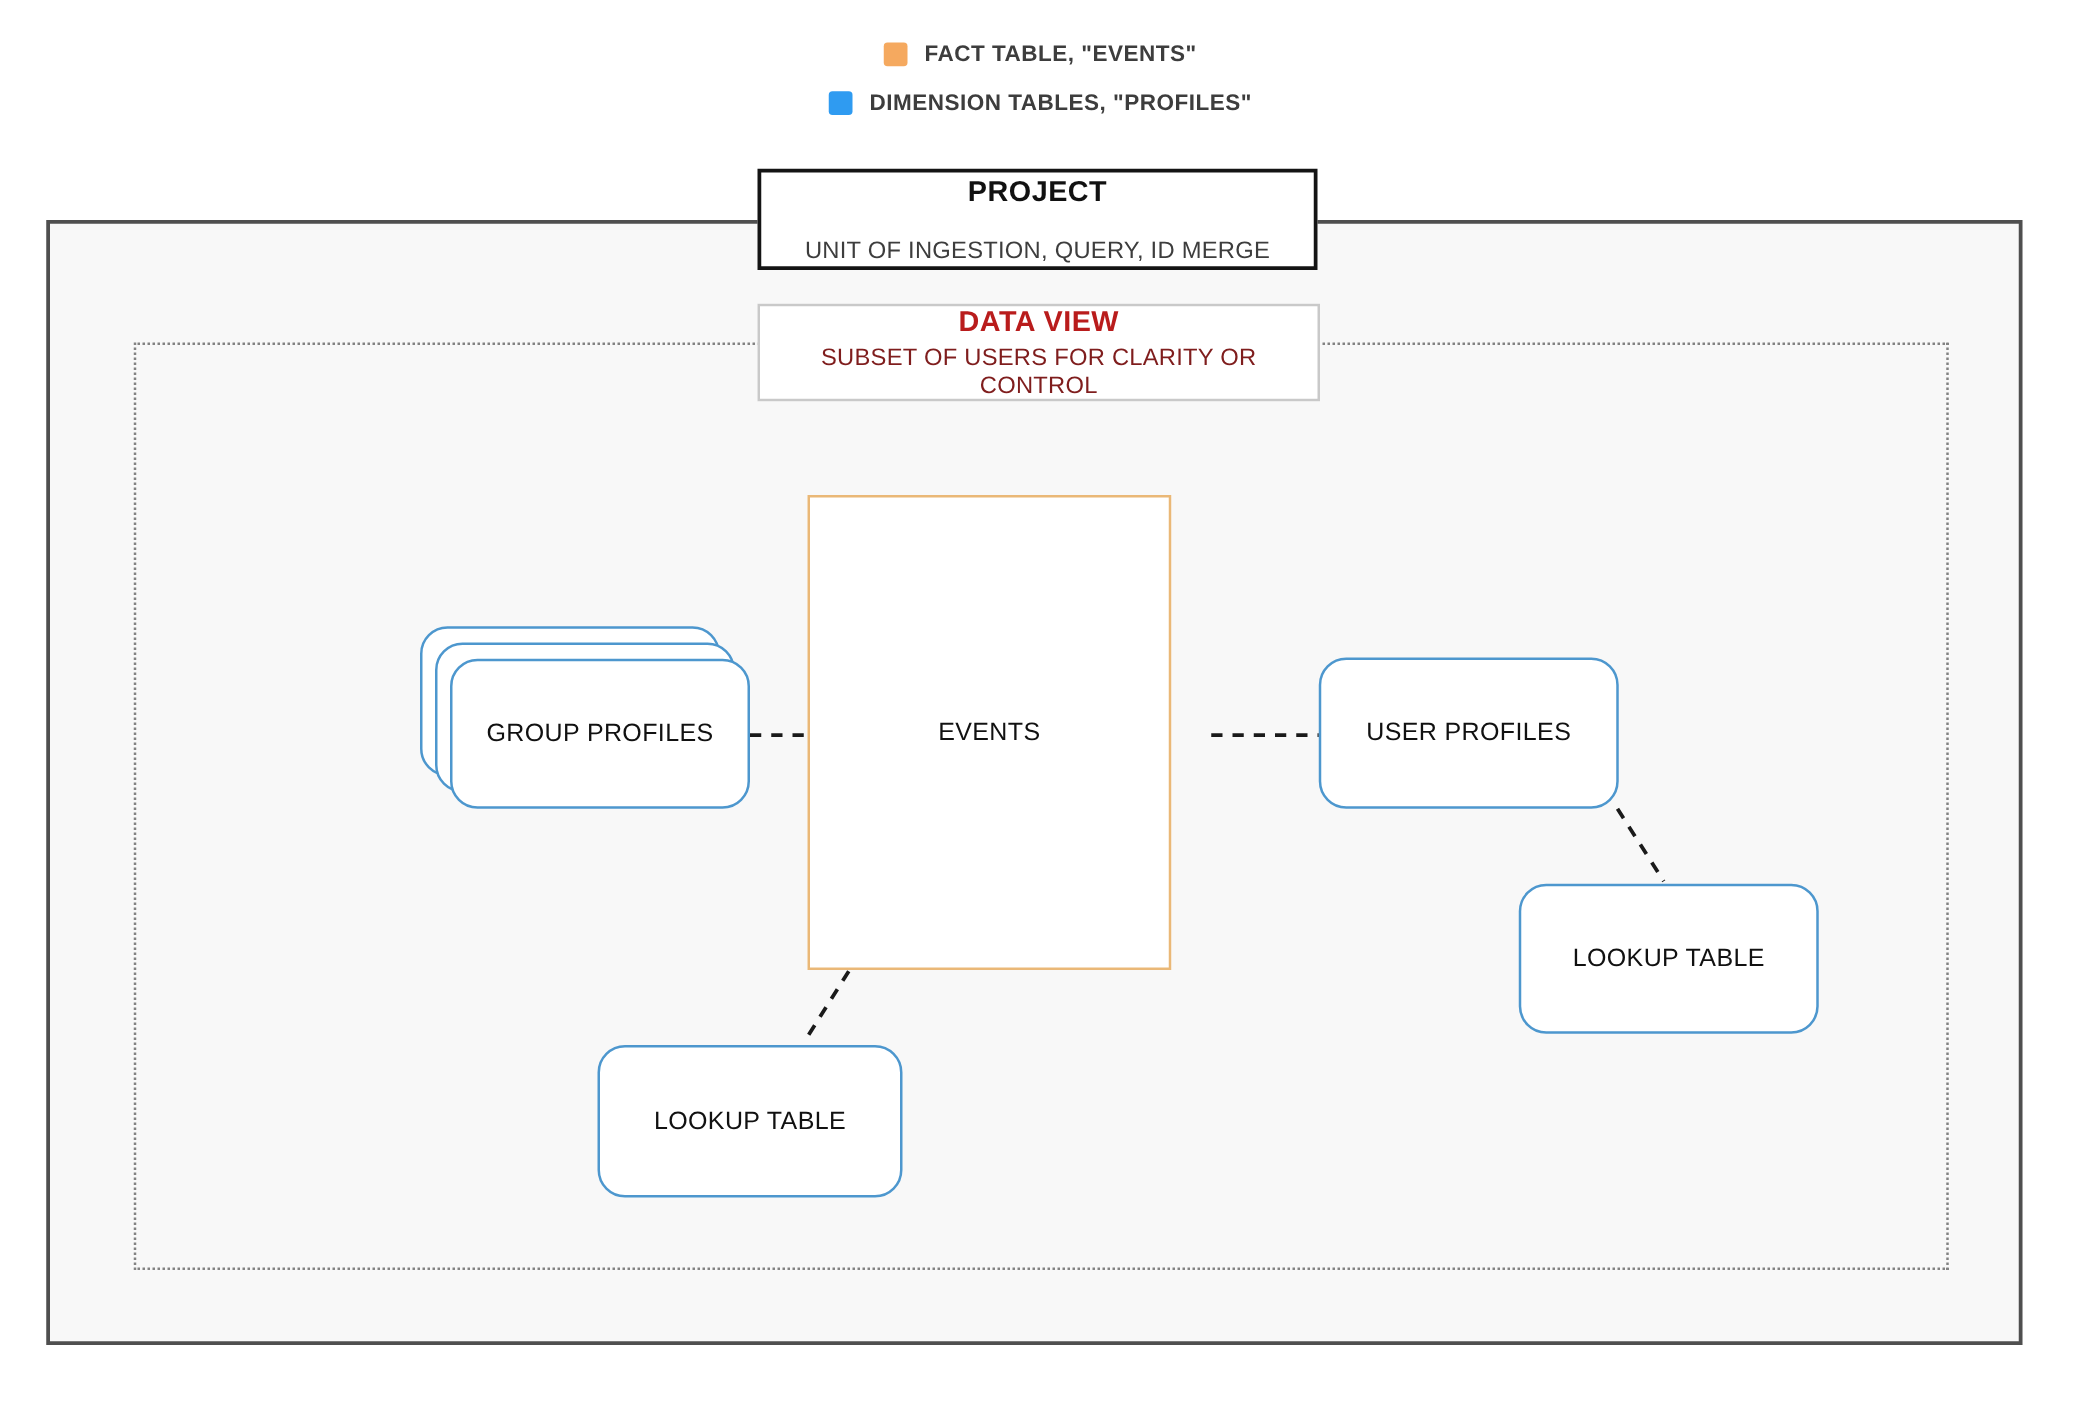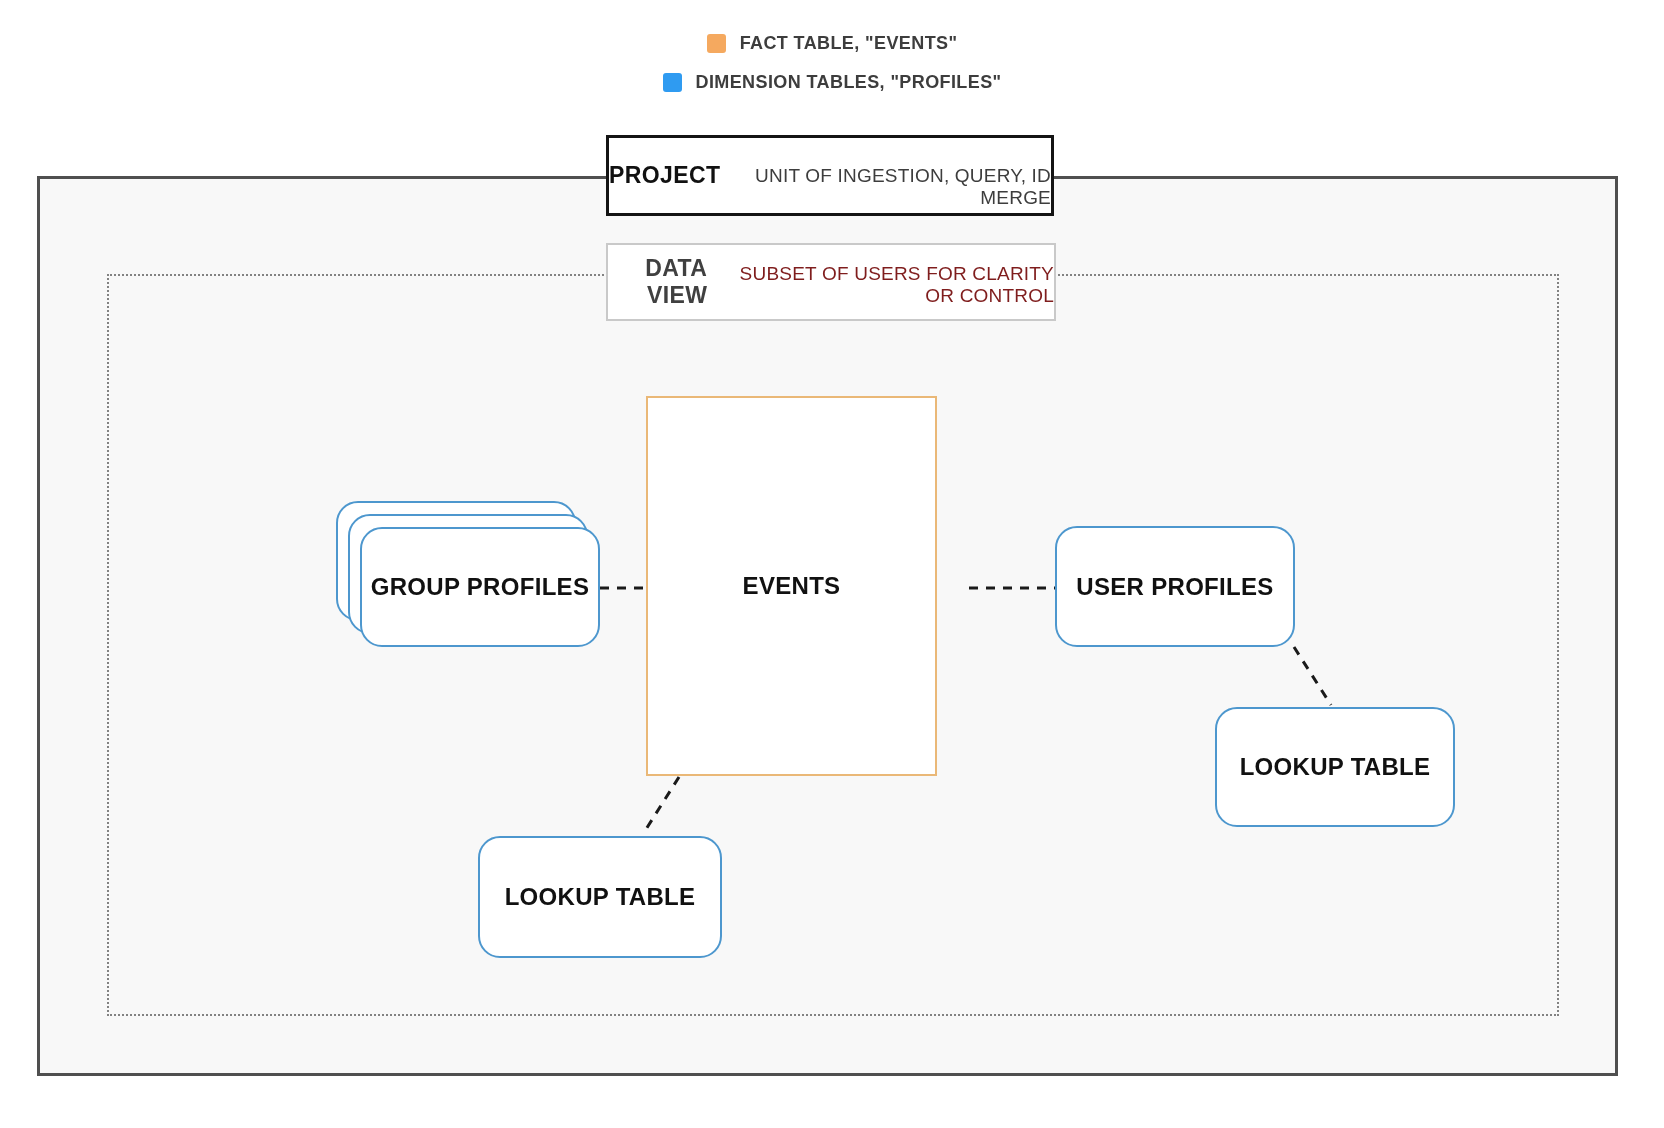--- a/index.html
+++ b/index.html
@@ -34,43 +34,43 @@
   }
   .dataview-boundary {
     position: absolute; left: 107px; top: 274px; width: 1452px; height: 742px;
     box-sizing: border-box; border: 2px dotted #828282; background: #f8f8f8;
     z-index: 1;
   }
 
   
   .header-box {
     position: absolute; box-sizing: border-box; background: #ffffff;
-    display: flex; flex-direction: row; align-items: center; justify-content: center;
-    z-index: 4; text-align: right;
+    display: flex; flex-direction: column; align-items: center; justify-content: center;
+    z-index: 4; text-align: center;
   }
   .project-box {
     left: 606px; top: 135px; width: 448px; height: 81px;
     border: 3px solid #141414;
   }
   .project-box .box-title { font-size: 23px; font-weight: bold; color: #111111; letter-spacing: 0.4px; }
   .project-box .box-subtitle { font-size: 19px; color: #3d3d3d; margin-top: 23px; letter-spacing: 0.2px; }
   .dataview-box {
     left: 606px; top: 243px; width: 450px; height: 78px;
     border: 2px solid #c9c9c9;
   }
-  .dataview-box .box-title { font-size: 23px; font-weight: bold; color: #404040; letter-spacing: 0.4px; }
+  .dataview-box .box-title { font-size: 23px; font-weight: bold; color: #b91c1c; letter-spacing: 0.4px; }
   .dataview-box .box-subtitle { font-size: 19px; color: #7f1d1d; margin-top: 5px; letter-spacing: 0.2px; }
 
   
   .node {
     position: absolute; box-sizing: border-box; background: #ffffff;
     display: flex; align-items: center; justify-content: center;
     z-index: 3; text-align: center;
   }
-  .node-label { font-size: 24px; font-weight: bold; color: #111111; letter-spacing: 0.3px; }
+  .node-label { font-size: 20px; font-weight: normal; color: #111111; letter-spacing: 0.3px; }
 
   .events-node {
     left: 646px; top: 396px; width: 291px; height: 380px;
     border: 2px solid #eab877;
   }
 
   .blue-card {
     border: 2px solid #4d97ce; border-radius: 22px;
   }
   .stack-card { position: absolute; box-sizing: border-box; background: #ffffff; z-index: 2; }

